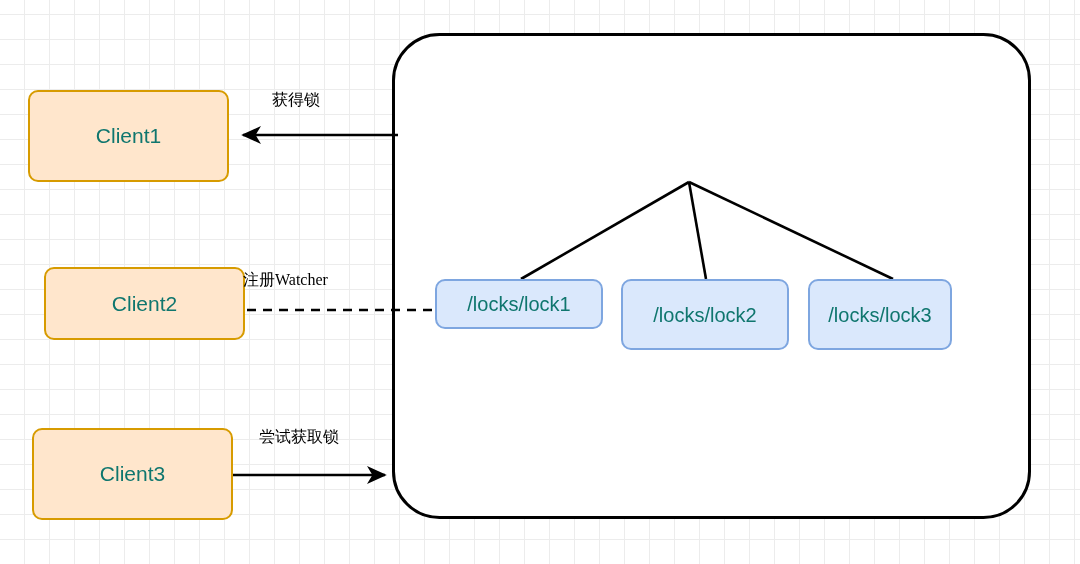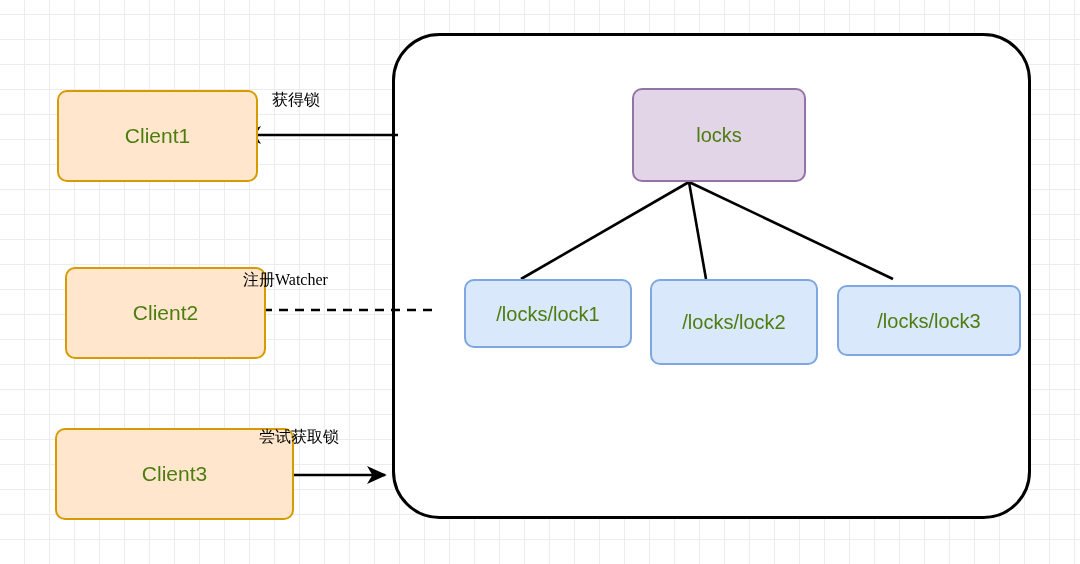--- a/index.html
+++ b/index.html
@@ -33,23 +33,22 @@
     width: 1080px;
     height: 564px;
   }
   .node {
     position: absolute;
     box-sizing: border-box;
     display: flex;
     align-items: center;
     justify-content: center;
     text-align: center;
-    color: #4d7c0f;
+    color: #0f766e;
     line-height: 1.2;
-    margin-left: 29px;
   }
   .client-node {
     background: #ffe6cc;
     border: 2px solid #d79b00;
     border-radius: 10px;
     font-size: 21px;
   }
   .root-node {
     background: #e1d5e7;
     border: 2px solid #9673a6;
@@ -97,41 +96,38 @@
 
     <line x1="231" y1="310" x2="434" y2="310" stroke="#000000" stroke-width="2.4" stroke-dasharray="9 7"></line>
 
     <line x1="231" y1="475" x2="385" y2="475" stroke="#000000" stroke-width="2.4" marker-end="url(#arrow-right)"></line>
   </svg>
 
   <div class="node client-node" style="left:28px; top:90px; width:201px; height:92px;">
     <span>Client1</span>
   </div>
 
-  <div class="node client-node" style="left:36px; top:267px; width:201px; height:92px;">
+  <div class="node client-node" style="left:44px; top:267px; width:201px; height:73px;">
     <span>Client2</span>
   </div>
 
-  <div class="node client-node" style="left:26px; top:428px; width:239px; height:92px;">
+  <div class="node client-node" style="left:32px; top:428px; width:201px; height:92px;">
     <span>Client3</span>
   </div>
 
-  <div class="node root-node" style="left:603px; top:88px; width:174px; height:94px;">
-    <span>locks</span>
-  </div>
 
-  <div class="node leaf-node" style="left:435px; top:279px; width:168px; height:69px;">
+  <div class="node leaf-node" style="left:435px; top:279px; width:168px; height:50px;">
     <span>/locks/lock1</span>
   </div>
 
-  <div class="node leaf-node" style="left:621px; top:279px; width:168px; height:86px;">
+  <div class="node leaf-node" style="left:621px; top:279px; width:168px; height:71px;">
     <span>/locks/lock2</span>
   </div>
 
-  <div class="node leaf-node" style="left:808px; top:285px; width:184px; height:71px;">
+  <div class="node leaf-node" style="left:808px; top:279px; width:144px; height:71px;">
     <span>/locks/lock3</span>
   </div>
 
   <div class="edge-label" style="left:272px; top:91px;">获得锁</div>
 
   <div class="edge-label" style="left:243px; top:271px;font-family:Liberation Serif, serif;">注册Watcher</div>
 
   <div class="edge-label" style="left:259px; top:428px;">尝试获取锁</div>
 
 </div>

